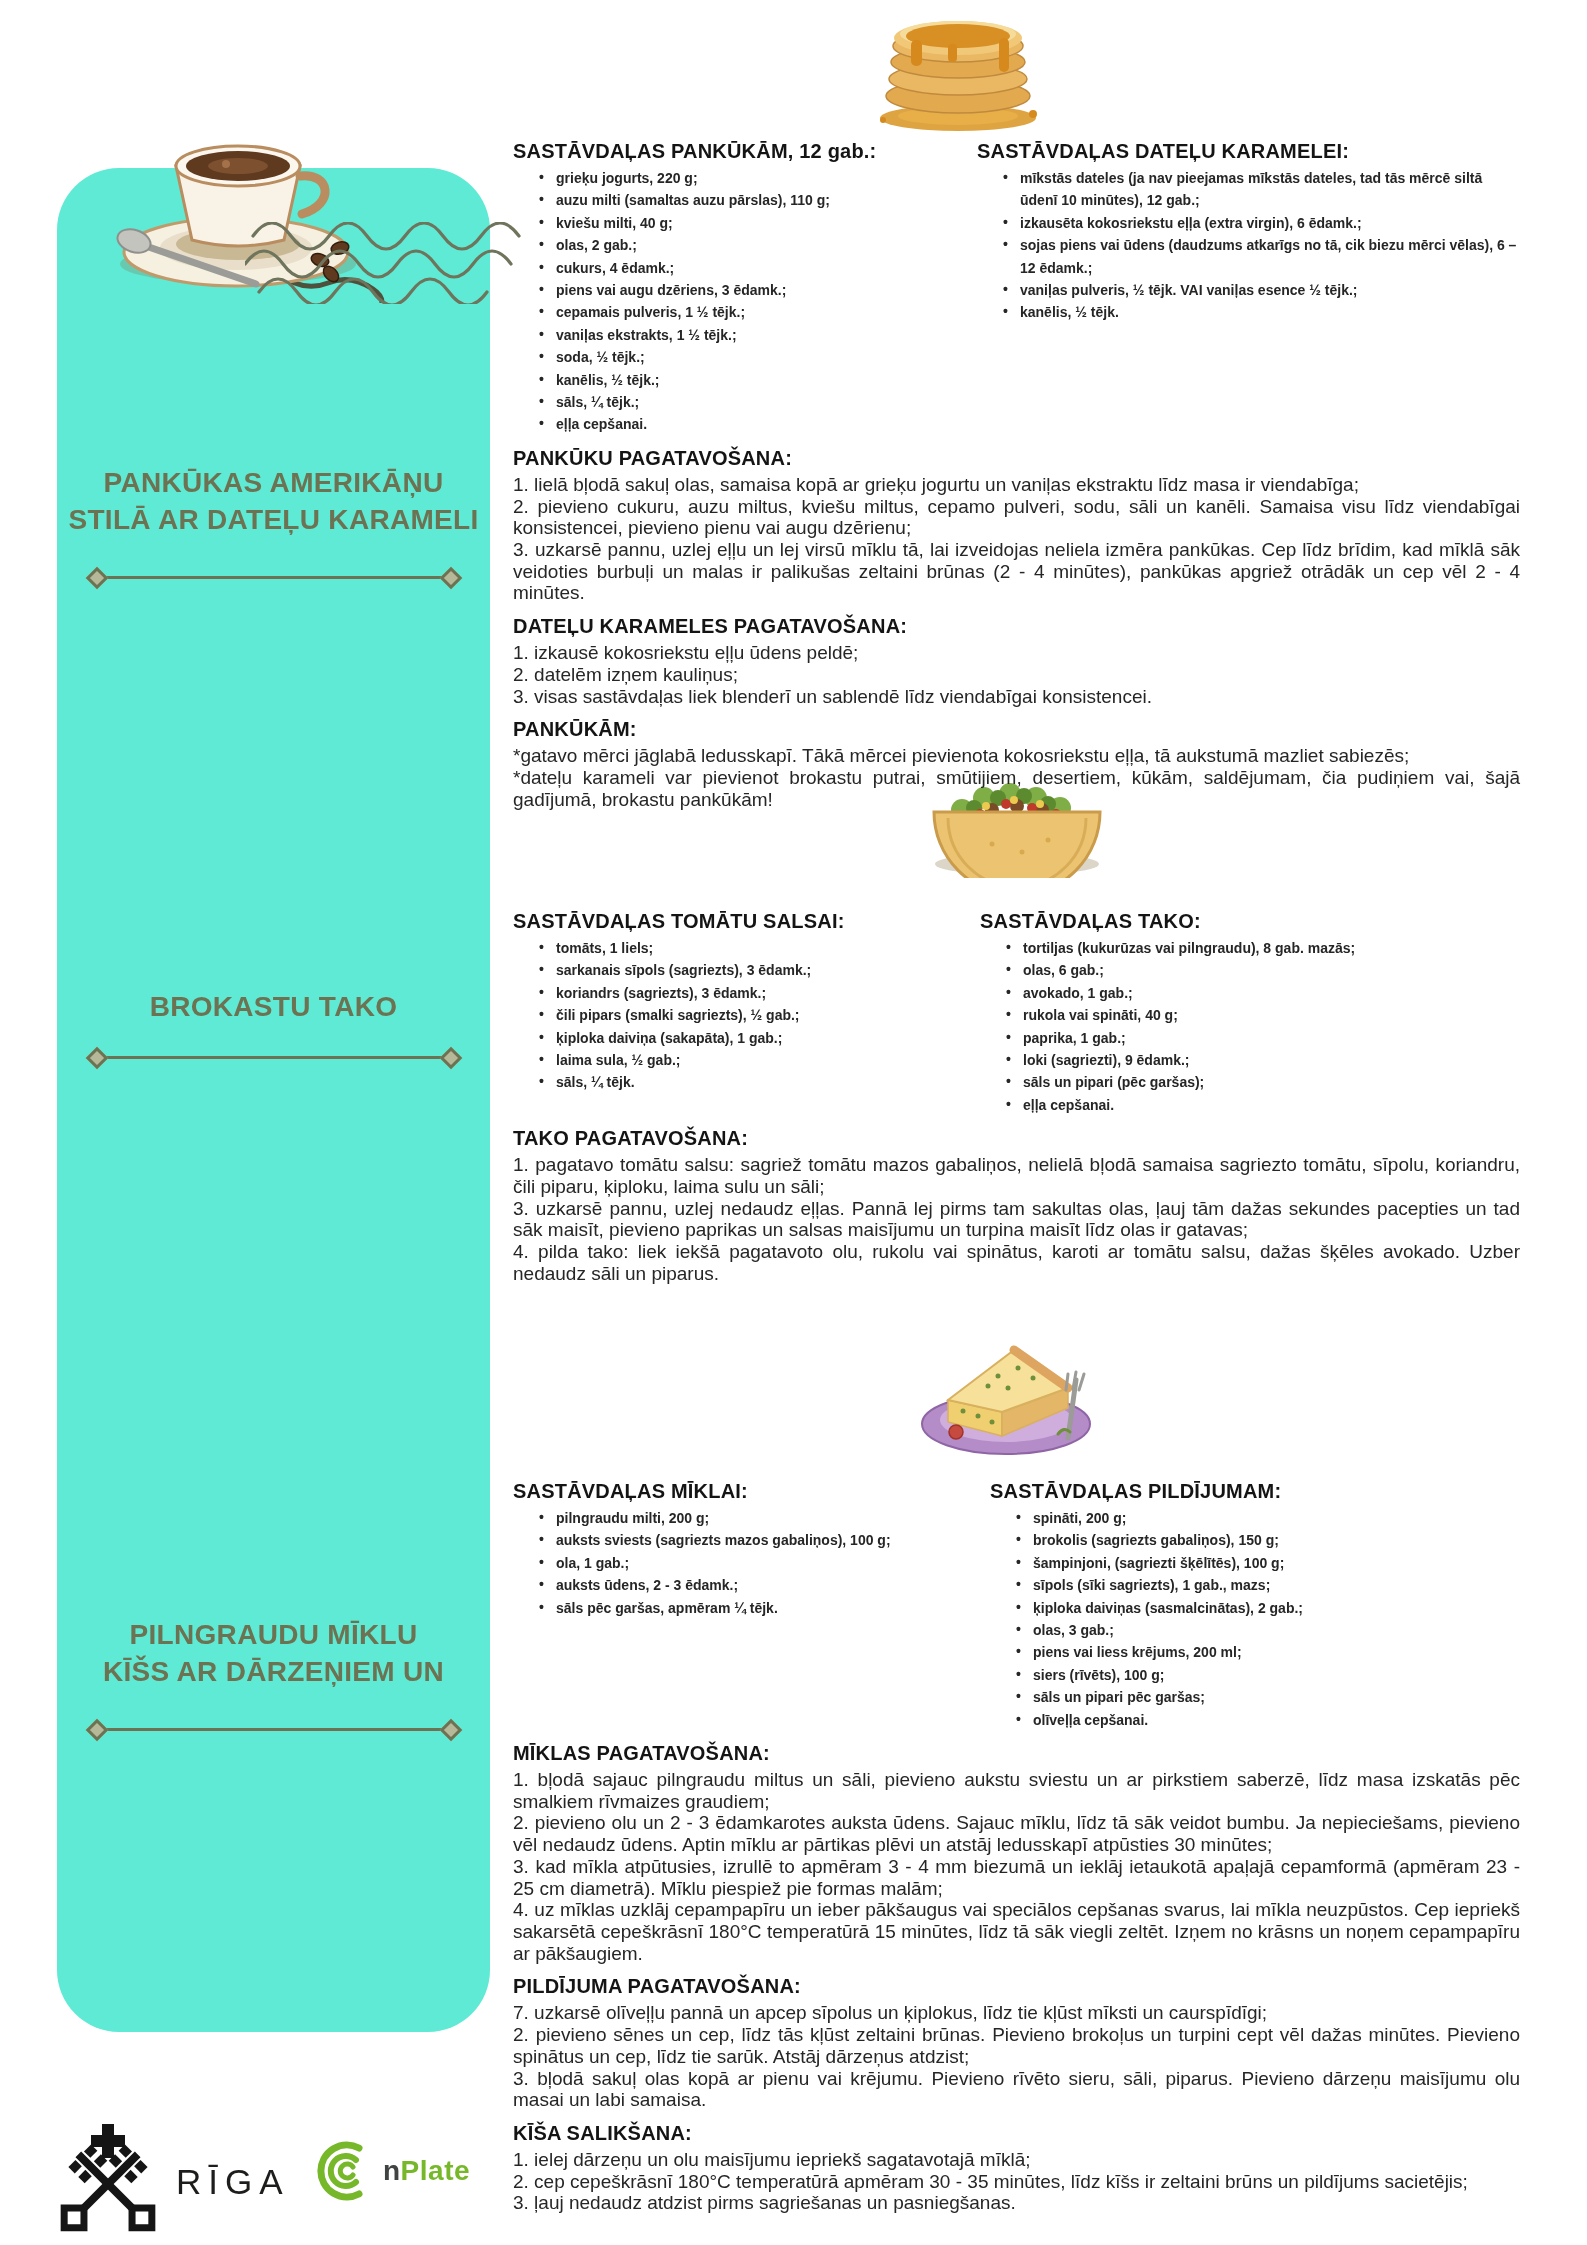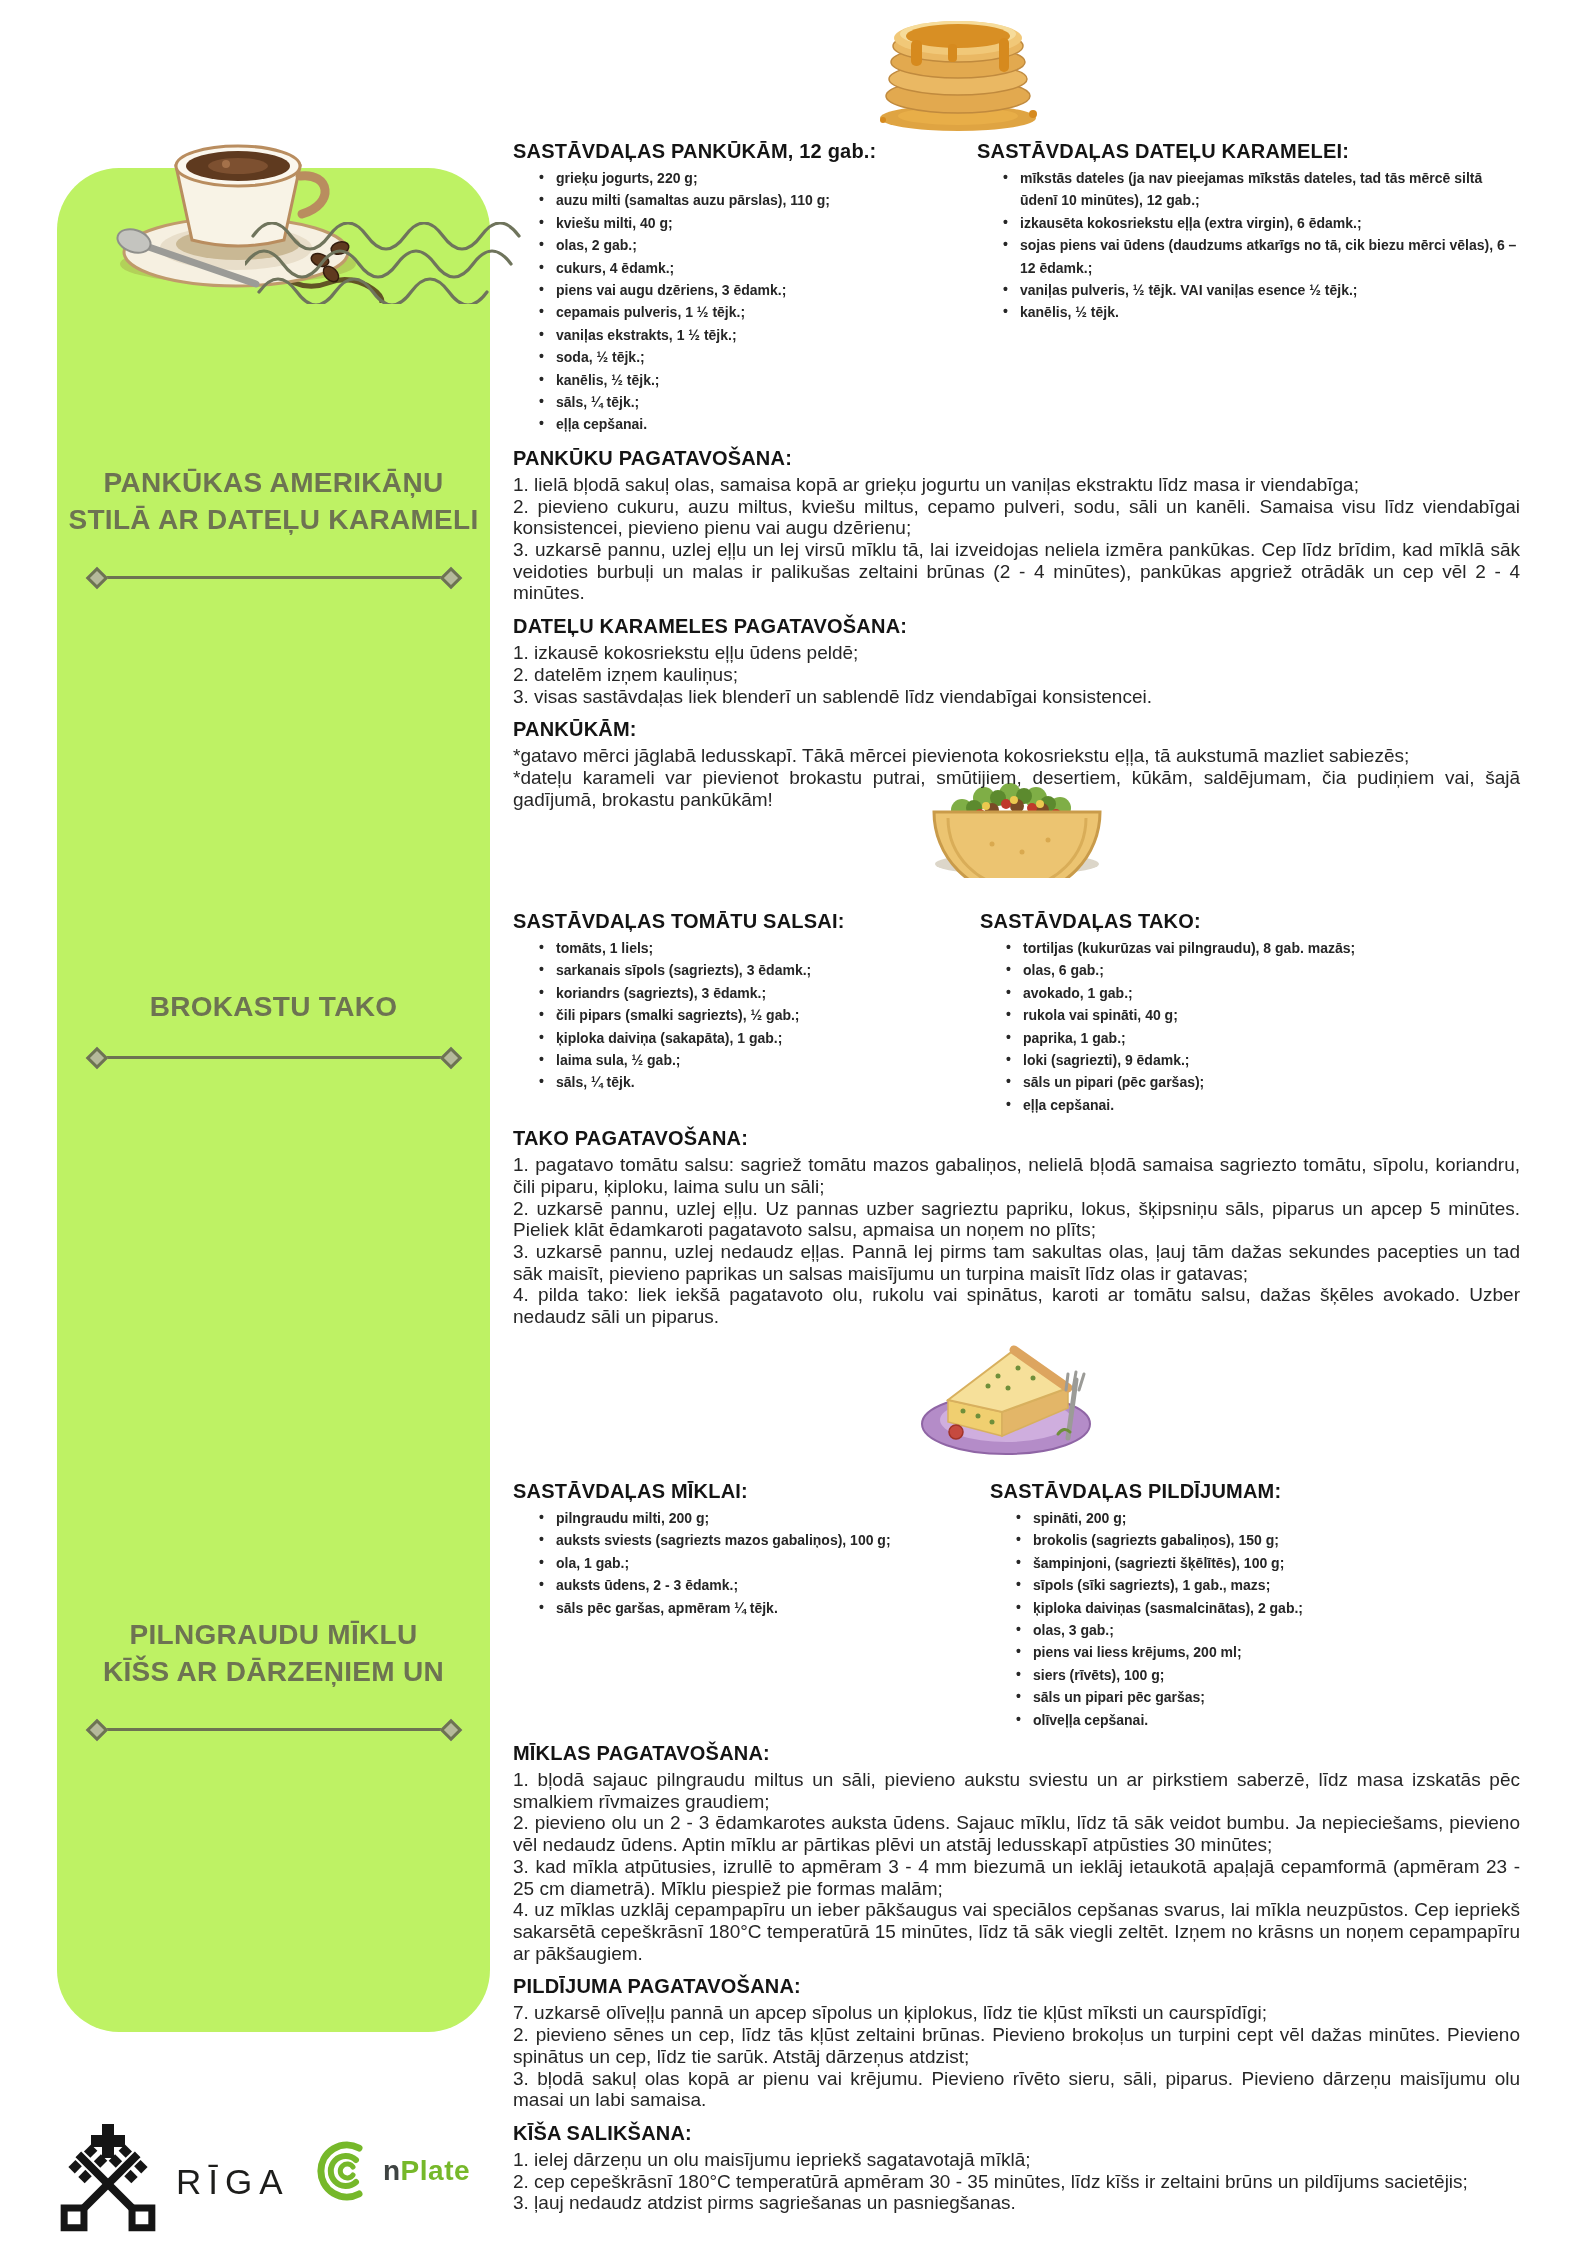--- a/index.html
+++ b/index.html
@@ -1,20 +1,20 @@
 <!DOCTYPE html>
 <html><head>
 <meta charset="utf-8">
 <style>
   html,body{margin:0;padding:0;}
   body{width:1587px;height:2245px;background:#ffffff;font-family:"Liberation Sans",sans-serif;color:#262626;}
   .page{position:relative;width:1587px;height:2245px;overflow:hidden;background:#fff;}
 
   
-  .sidebar{position:absolute;left:57px;top:168px;width:433px;height:1864px;background:#bef264;border-radius:62px;}
+  .sidebar{position:absolute;left:57px;top:168px;width:433px;height:1864px;background:#5eead4;border-radius:62px;}
   .side-title{position:absolute;left:0;width:100%;text-align:center;color:#6d7352;font-weight:700;font-size:28px;line-height:37px;letter-spacing:.3px;}
   .side-title p{margin:0;}
   .t1{top:296px}.t2{top:820px}.t3{top:1448px}
   .divider{position:absolute;left:50%;transform:translateX(-50%);width:352px;height:3px;background:#6d7352;}
   .divider::before,.divider::after{content:"";position:absolute;top:-6px;width:10px;height:10px;background:#b5b99a;border:3px solid #6d7352;transform:rotate(45deg);}
   .divider::before{left:-9px}.divider::after{right:-9px}
   .d1{top:408px}.d2{top:888px}.d3{top:1560px}
 
   
   .recipe{position:absolute;left:513px;width:1007px;}
@@ -255,21 +255,20 @@
             <li>loki (sagriezti), 9 ēdamk.;</li>
             <li>sāls un pipari (pēc garšas);</li>
             <li>eļļa cepšanai.</li>
           </ul>
       </div>
     </div>
     <div class="instr">
       <h3 class="h">TAKO PAGATAVOŠANA:</h3>
       <div class="steps">
           <p>1. pagatavo tomātu salsu: sagriež tomātu mazos gabaliņos, nelielā bļodā samaisa sagriezto tomātu, sīpolu, koriandru, čili piparu, ķiploku, laima sulu un sāli;</p>
-          <p>2. uzkarsē pannu, uzlej eļļu. Uz pannas uzber sagrieztu papriku, lokus, šķipsniņu sāls, piparus un apcep 5 minūtes. Pieliek klāt ēdamkaroti pagatavoto salsu, apmaisa un noņem no plīts;</p>
           <p>3. uzkarsē pannu, uzlej nedaudz eļļas. Pannā lej pirms tam sakultas olas, ļauj tām dažas sekundes pacepties un tad sāk maisīt, pievieno paprikas un salsas maisījumu un turpina maisīt līdz olas ir gatavas;</p>
           <p>4. pilda tako: liek iekšā pagatavoto olu, rukolu vai spinātus, karoti ar tomātu salsu, dažas šķēles avokado. Uzber nedaudz sāli un piparus.</p>
         </div>
     </div>
   </section>
 
   <section class="recipe" id="recipe3">
     <div class="ing-grid g3">
       <div>
         <h3 class="h">SASTĀVDAĻAS MĪKLAI:</h3>

